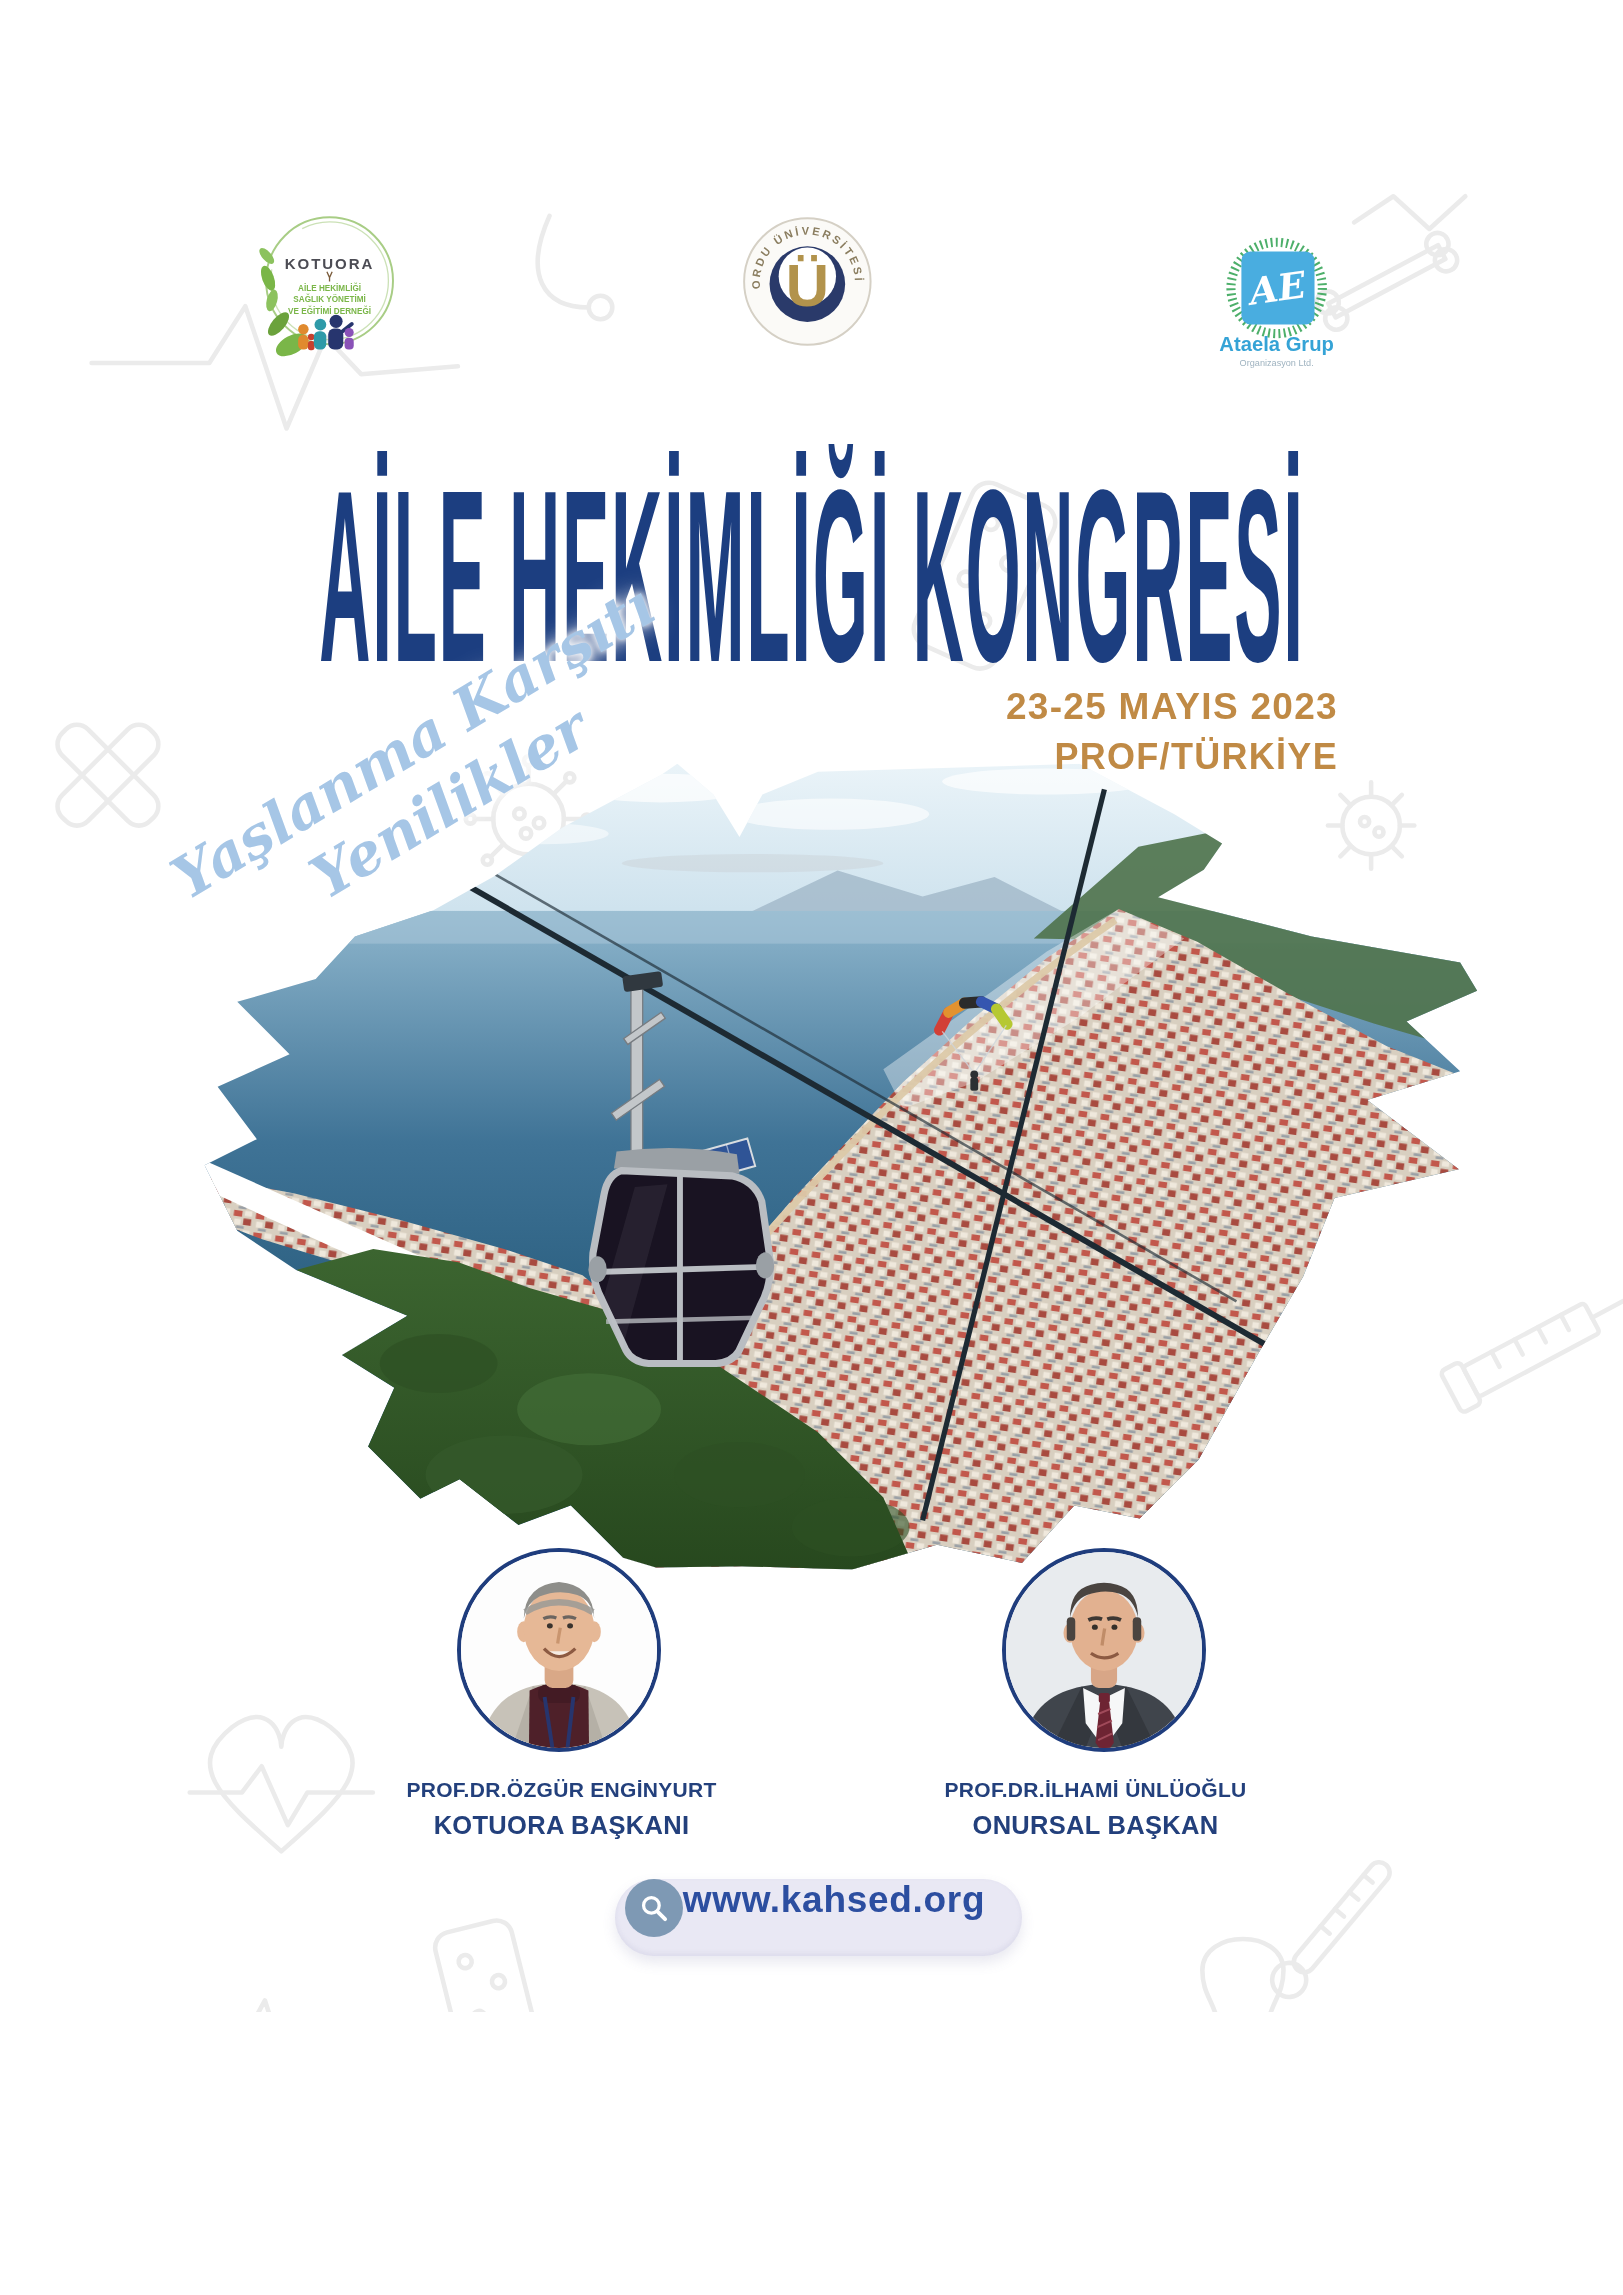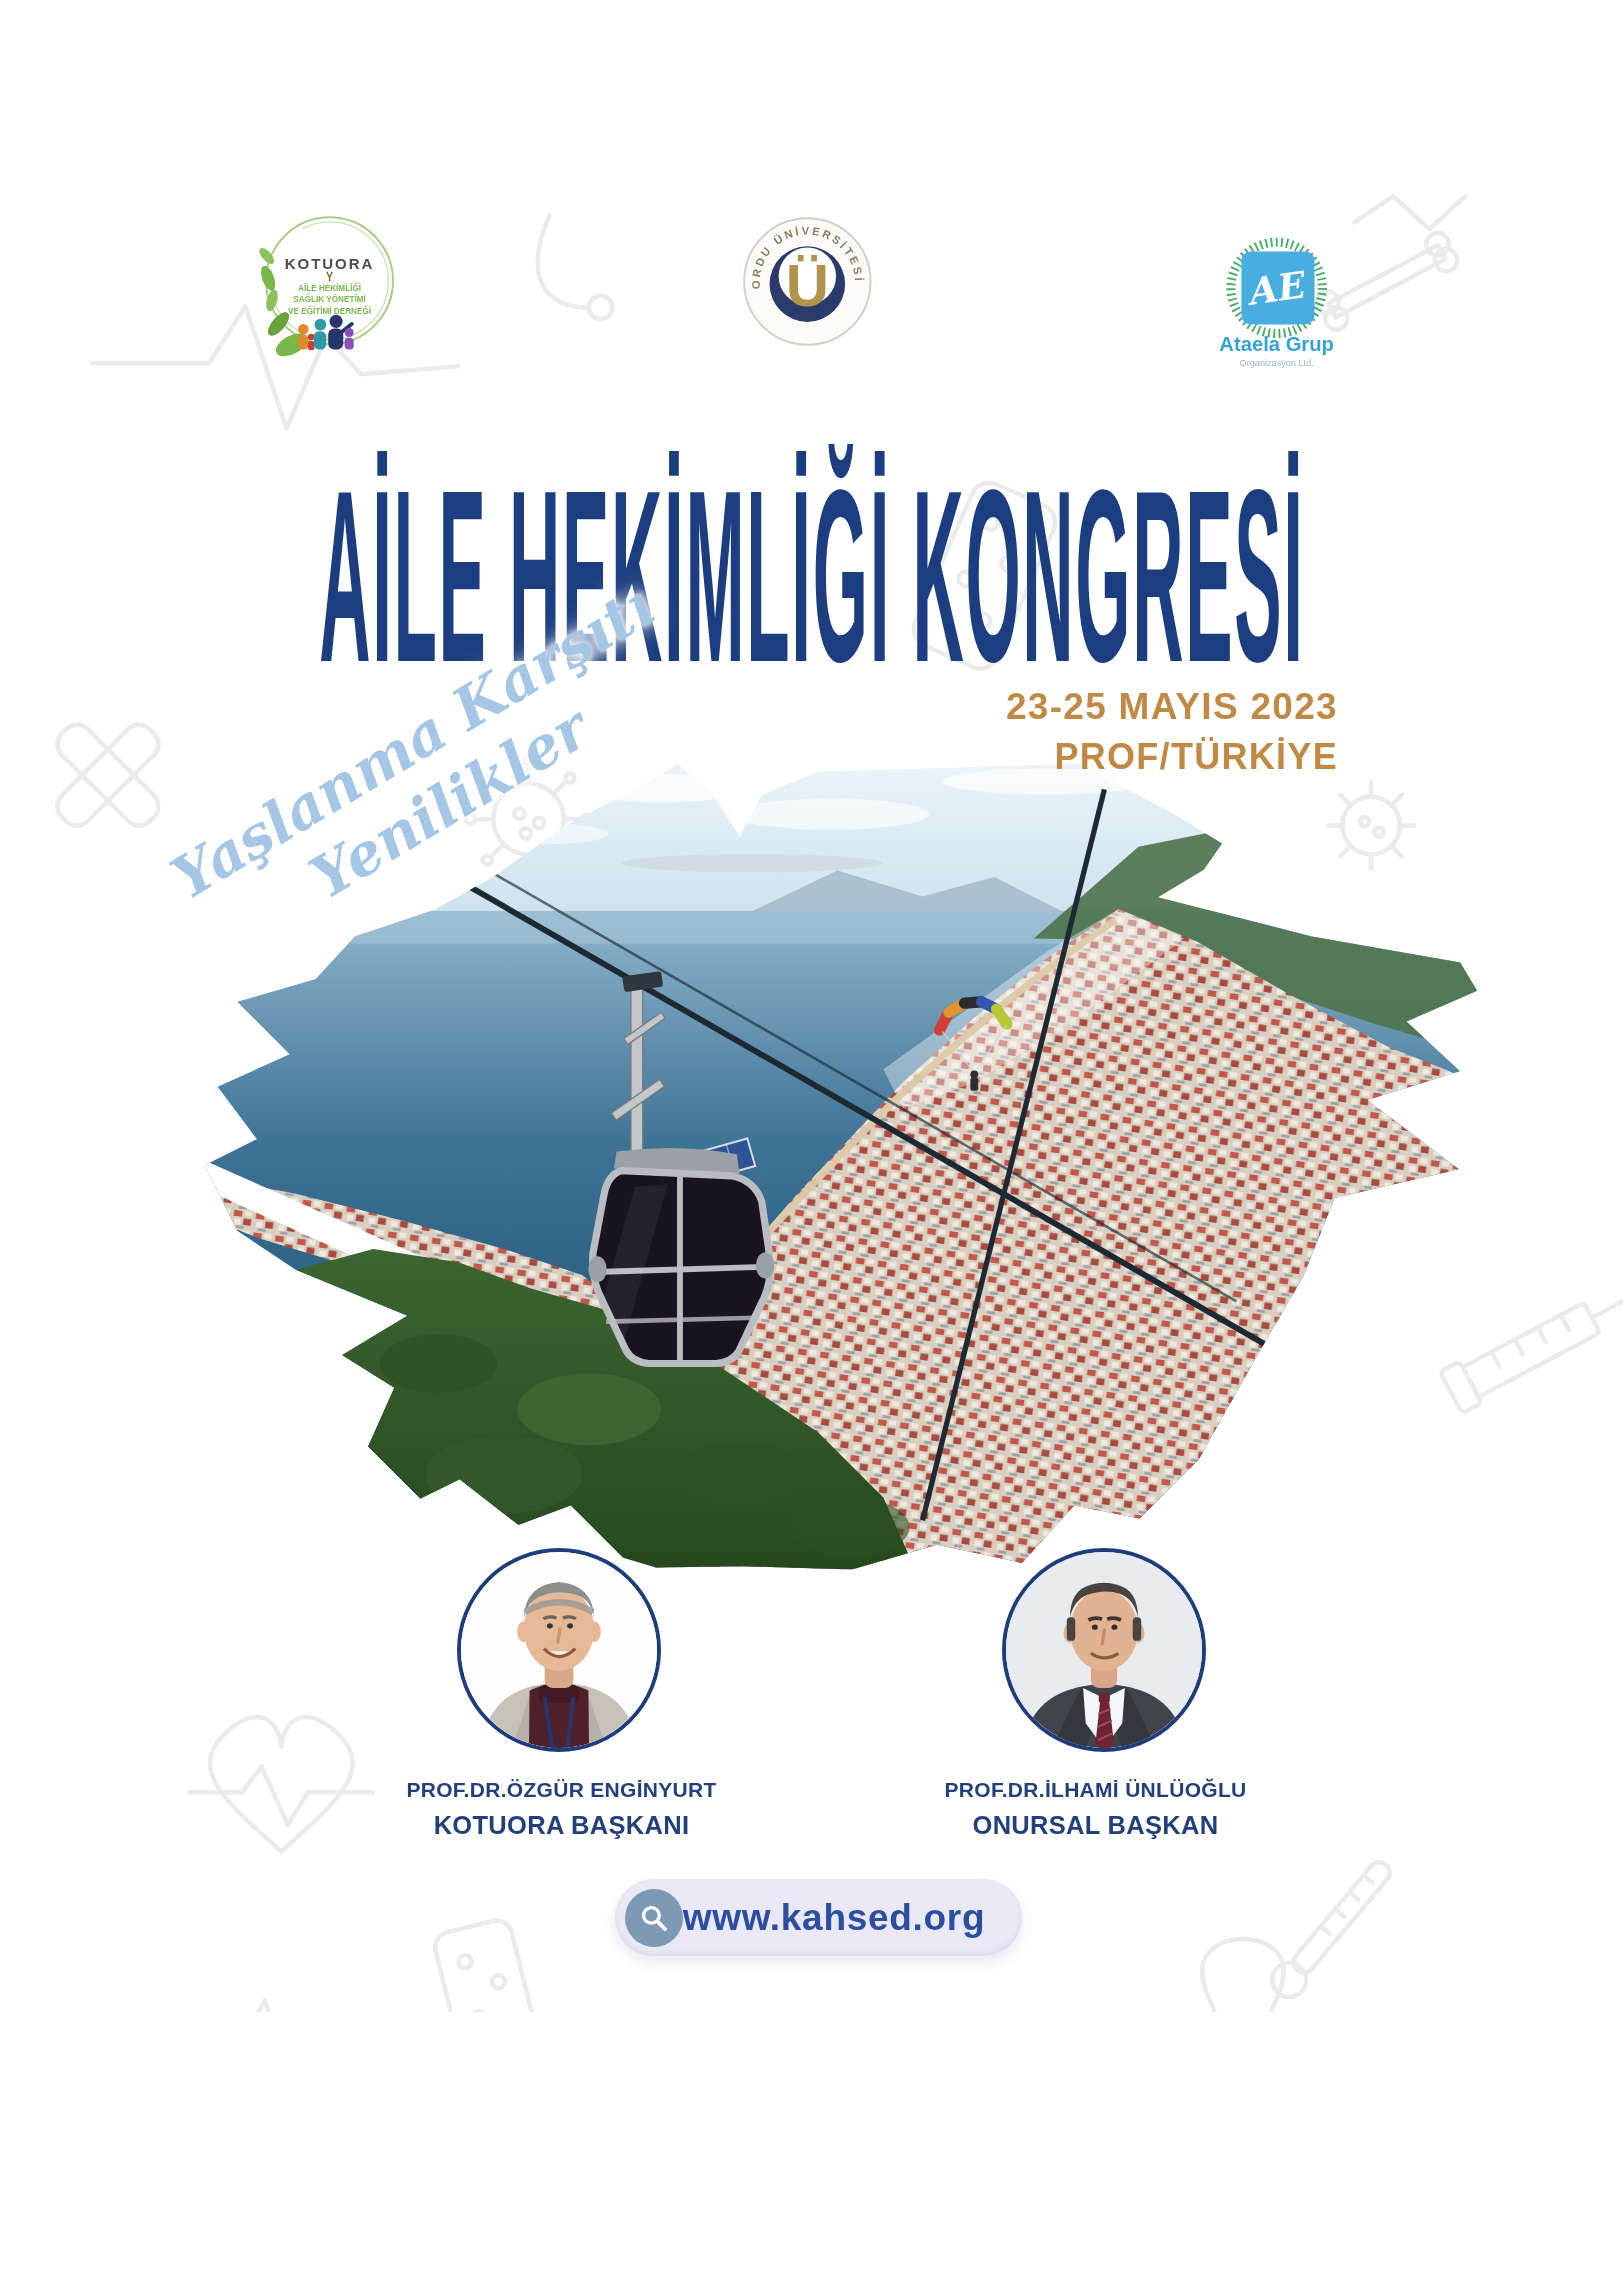--- a/index.html
+++ b/index.html
@@ -35,21 +35,21 @@
   .portrait.left{left:457px;top:1548px;}
   .portrait.right{left:1002px;top:1548px;}
 
   .person-caption{position:absolute;z-index:3;text-align:center;color:#23407c;font-weight:700;}
   .person-caption .p-name{font-size:21px;letter-spacing:0.3px;white-space:nowrap;text-align:center;}
   .person-caption .p-role{font-size:25.5px;letter-spacing:0.3px;margin-top:9.2px;}
   .caption-left{left:326px;top:1778px;width:471px;}
   .caption-right{left:886px;top:1778px;width:419px;}
 
   .site-pill{position:absolute;left:615px;top:1879px;width:407px;height:77px;z-index:3;
-    background:#e9e8f4;border-radius:39px;display:flex;align-items:center;
+    background:#e9e8f4;border-radius:39px;display:flex;align-items:flex-start;
     box-shadow:0 6.5px 13px rgba(110,110,160,.16), inset 0 -2.6px 5.2px rgba(140,140,185,.14);}
   .site-icon{width:58px;height:58px;margin-left:9.8px;border-radius:50%;background:#7e99b4;
     display:flex;align-items:center;justify-content:center;flex:0 0 auto;}
   .site-url{flex:1;text-align:center;padding-right:37px;font-size:37px;font-weight:600;
     color:#2c4ea0;letter-spacing:0.7px;}
 
   .logo{position:absolute;z-index:3;}
   .logo-kotuora{left:243px;top:201px;width:177px;height:174px;}
   .logo-ordu{left:742px;top:215px;width:132px;height:133px;}
   .logo-ataela{left:1197px;top:225px;width:158px;height:152px;}

